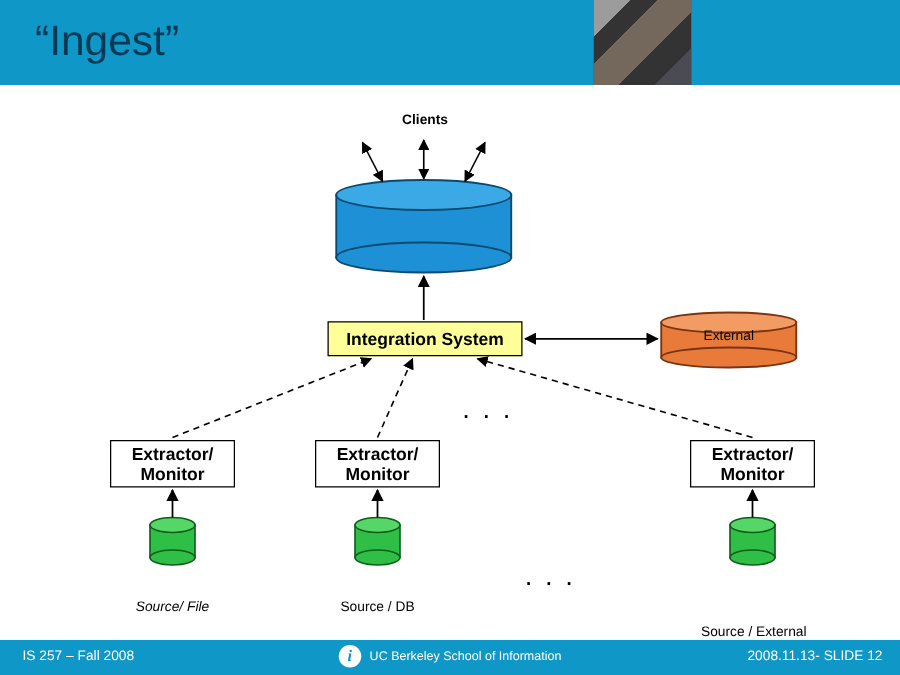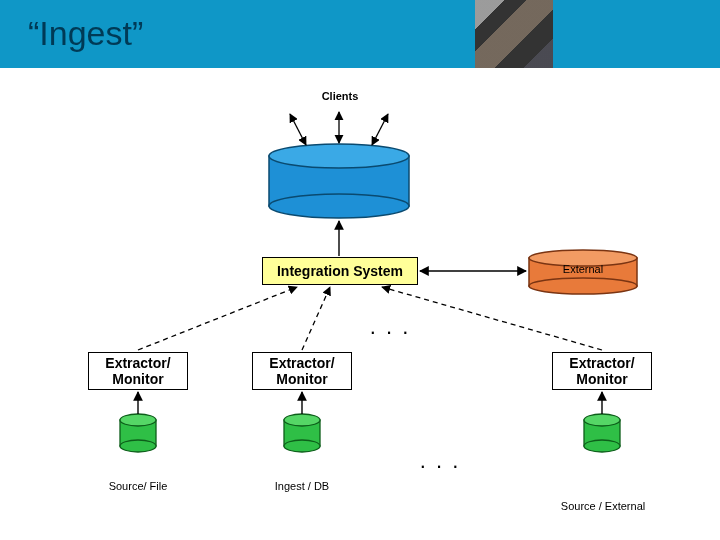--- a/index.html
+++ b/index.html
@@ -111,18 +111,26 @@
   </div>
   <div class="box" style="left:252px; top:352px; width:100px; height:38px; background:#fff;">
     <span><span>Extractor/</span><br><span>Monitor</span></span>
   </div>
   <div class="box" style="left:552px; top:352px; width:100px; height:38px; background:#fff;">
     <span><span>Extractor/</span><br><span>Monitor</span></span>
   </div>
 
   <div class="lbl" style="left:410px; top:448px; width:60px; font-size:22px; letter-spacing:2px;">. . .</div>
 
-  <div class="lbl" style="left:78px; top:480px; width:120px;">Source/ File</div>
-  <div class="lbl" style="left:242px; top:480px; width:120px;">Ingest / DB</div>
+  <div class="lbl" style="left:78px; top:480px; width:120px;font-style:italic;">Source/ File</div>
+  <div class="lbl" style="left:242px; top:480px; width:120px;">Source / DB</div>
   <div class="lbl" style="left:528px; top:480px; width:150px;margin-top:20px;">Source / External</div>
 
+  <div class="footer">
+    <span class="fl">IS 257 – Fall 2008</span>
+    <span class="fc">
+      <span class="ilogo">i</span>
+      <span>UC Berkeley School of Information</span>
+    </span>
+    <span class="fr">2008.11.13- SLIDE 12</span>
+  </div>
 
 </div>
 
 </body></html>

